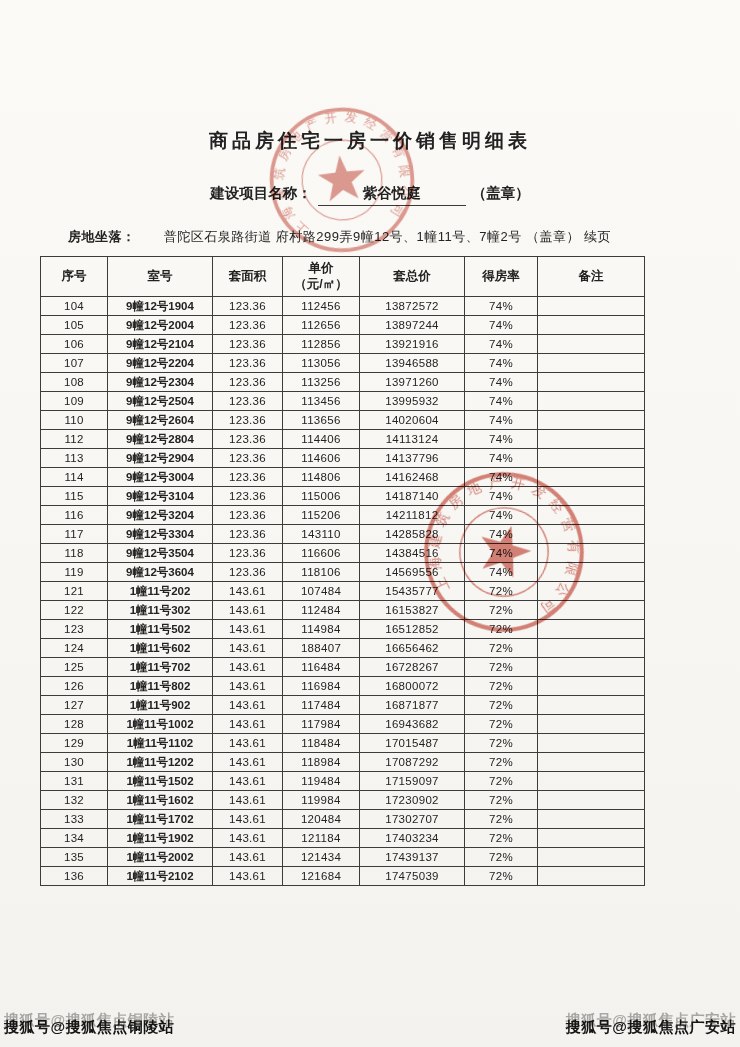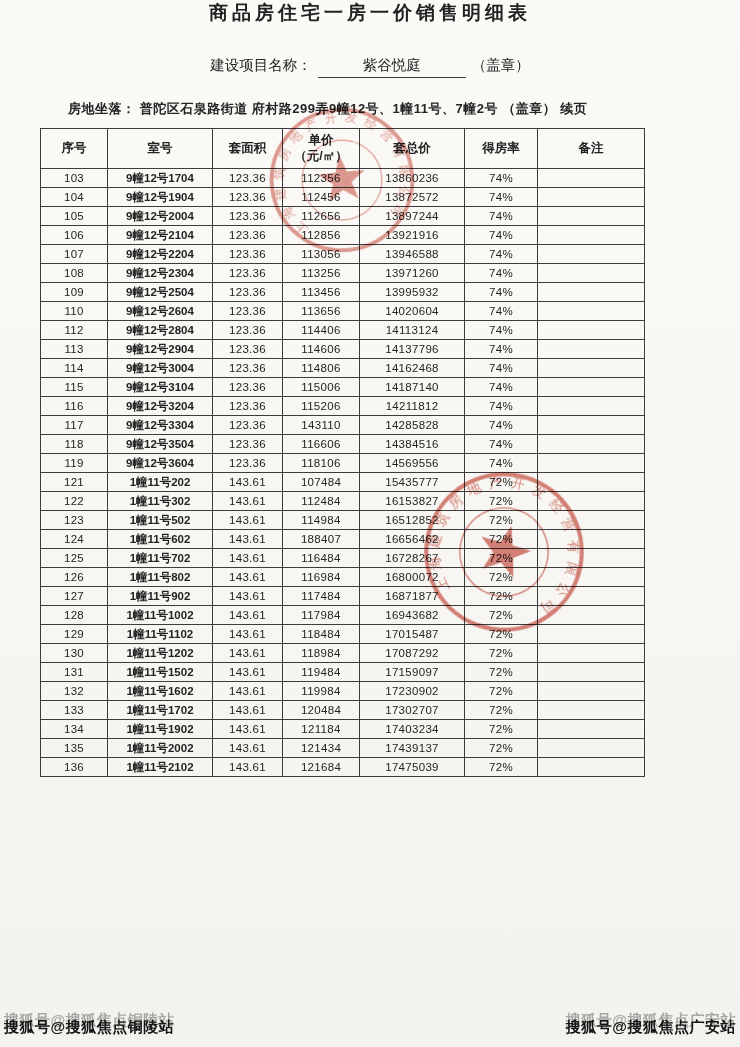--- a/index.html
+++ b/index.html
@@ -4,30 +4,30 @@
 <style>
   * { margin:0; padding:0; box-sizing:border-box; }
   html,body { background:#e9e8e5; }
   body { font-family:"Liberation Sans","DejaVu Sans",sans-serif; }
   .page {
     position:relative; width:740px; height:1047px; margin:0 auto;
     background:linear-gradient(180deg,#fbfaf7 0%,#f7f6f2 55%,#f3f2ee 100%);
     overflow:hidden; color:#1e1e1e;
   }
   .title {
-    text-align:center; 
+    text-align:center; padding-top:128px;
     font-size:19px; font-weight:bold; letter-spacing:4px; color:#222;
   }
-  .project-line { margin-top:30px; text-align:center; font-size:14.5px; font-weight:normal; color:#222; }
+  .project-line { margin-top:30px; text-align:center; font-size:14.5px; font-weight:bold; color:#222; }
   .project-name {
     display:inline-block; min-width:148px; text-align:center;
     border-bottom:1.5px solid #3a3a3a; padding:0 10px 2px; margin:0 6px;
   }
   .location-line { margin:22px 0 10px 68px; font-size:13px; font-weight:bold; color:#242424; letter-spacing:.5px; }
-  .location-value { font-weight:700; }
+  .location-value { font-weight:400;margin-left:24px; }
   table { border-collapse:collapse; margin-left:40px; width:604px; table-layout:fixed; background:transparent; }
   th,td { border:1px solid #3c3c3c; text-align:center; overflow:hidden; }
   th { font-size:12.5px; font-weight:bold; height:40px; white-space:pre-line; line-height:1.25; color:#222; }
   td { font-size:11.5px; height:19px; padding:0 2px; color:#232323; letter-spacing:.3px; }
   td.c-room { font-weight:bold; letter-spacing:0; }
   .seal { position:absolute; color:#c23a2a; mix-blend-mode:multiply; pointer-events:none; }
   .seal-top { left:266px; top:104px; opacity:.5; filter:blur(.35px); transform:rotate(-6deg); }
   .seal-mid { left:420px; top:468px; opacity:.62; filter:blur(.25px); transform:rotate(16deg); }
   .wm { position:absolute; bottom:10px; font-size:15px; font-weight:bold; color:#141414;
         text-shadow:0 -7px 0 rgba(25,25,25,.35); letter-spacing:.5px; }
@@ -67,29 +67,20 @@
         <th>套面积</th>
         <th>单价
 （元/㎡）</th>
         <th>套总价</th>
         <th>得房率</th>
         <th>备注</th>
       </tr>
     </thead>
     <tbody>
         <tr>
-    <td>103</td>
-    <td class="c-room">9幢12号1704</td>
-    <td>123.36</td>
-    <td>112356</td>
-    <td>13860236</td>
-    <td>74%</td>
-    <td></td>
-  </tr>
-        <tr>
     <td>104</td>
     <td class="c-room">9幢12号1904</td>
     <td>123.36</td>
     <td>112456</td>
     <td>13872572</td>
     <td>74%</td>
     <td></td>
   </tr>
         <tr>
     <td>105</td>

